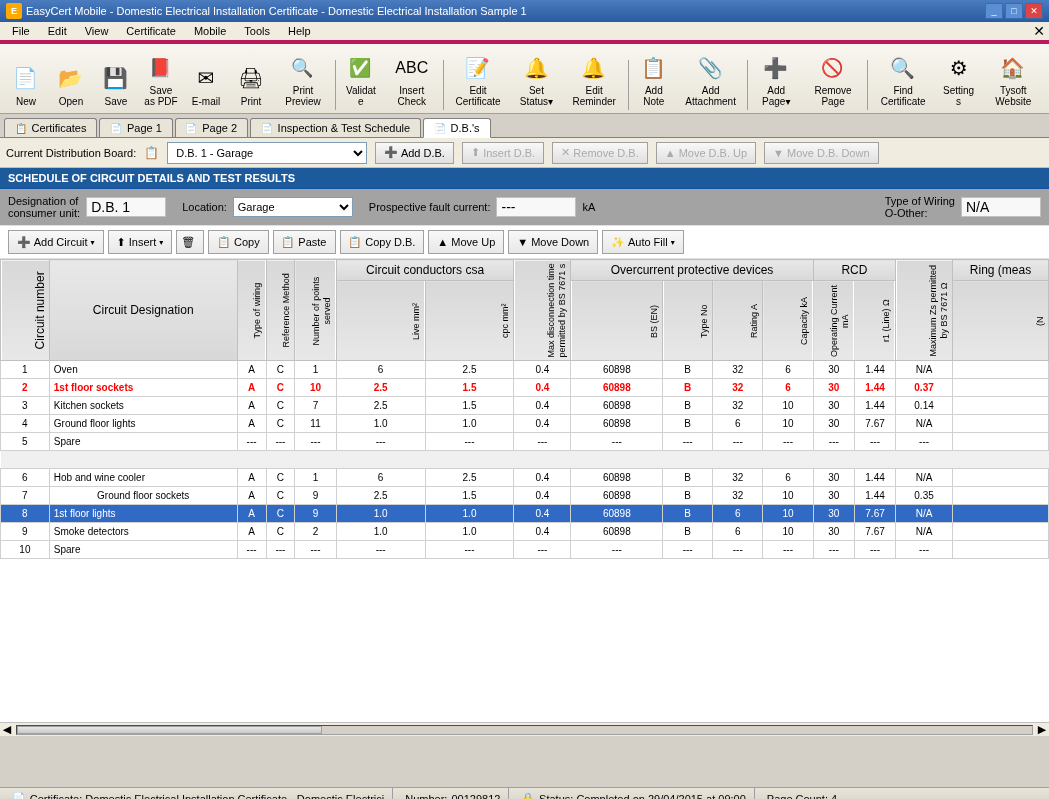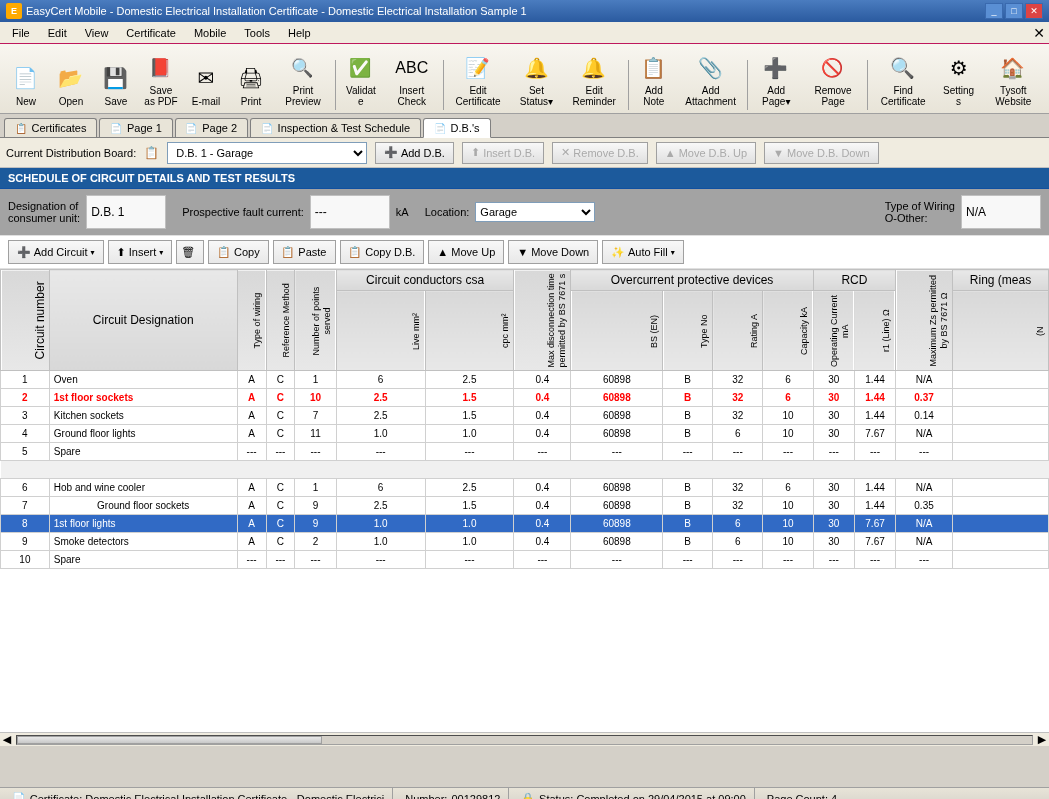--- a/index.html
+++ b/index.html
@@ -7,21 +7,21 @@
     
     
     .title-bar { background: linear-gradient(to bottom, #4a7cbf, #2a5a9f); color: white; height: 22px; display: flex; align-items: center; justify-content: space-between; padding: 0 6px; font-size: 11px; }
     .title-bar-left { display: flex; align-items: center; gap: 4px; }
     .title-bar-icon { width: 16px; height: 16px; background: #ffaa00; border-radius: 2px; font-size: 9px; display: flex; align-items: center; justify-content: center; color: white; font-weight: bold; }
     .title-bar-controls { display: flex; gap: 2px; }
     .title-btn { width: 18px; height: 16px; background: #5a8fd4; border: 1px solid #3a6aaf; color: white; font-size: 9px; cursor: pointer; display: flex; align-items: center; justify-content: center; }
     .title-btn.close { background: #d44; }
     
     
-    .menu-bar { background: #f0ece0; border-bottom: 1px solid #be185d; height: 22px; display: flex; align-items: center; padding: 0 4px; gap: 2px; }
+    .menu-bar { background: #f0ece0; border-bottom: 4px solid #be185d; height: 22px; display: flex; align-items: center; padding: 0 4px; gap: 2px; }
     .menu-item { padding: 2px 8px; font-size: 11px; cursor: pointer; height: 100%; display: flex; align-items: center; }
     .menu-separator { margin-left: auto; }
     
     
     .toolbar { background: linear-gradient(to bottom, #f8f6f0, #e8e4d8); border-bottom: 1px solid #a0a0a0; padding: 3px 4px; display: flex; align-items: flex-end; gap: 1px; height: 70px; }
     .toolbar-btn { display: flex; flex-direction: column; align-items: center; justify-content: flex-end; padding: 2px 4px; min-width: 44px; height: 60px; cursor: pointer; border: 1px solid transparent; font-size: 10px; text-align: center; gap: 2px; }
     .toolbar-icon { width: 32px; height: 32px; display: flex; align-items: center; justify-content: center; font-size: 20px; }
     .toolbar-label { font-size: 10px; line-height: 1.1; text-align: center; word-break: break-word; }
     .toolbar-separator { width: 1px; background: #a0a0a0; height: 50px; margin: 0 2px; }
     
@@ -38,21 +38,21 @@
     .db-action-btn { height: 22px; padding: 0 8px; background: linear-gradient(to bottom, #f8f8f8, #e0e0e0); border: 1px solid #a0a0a0; font-size: 11px; cursor: pointer; display: flex; align-items: center; gap: 3px; white-space: nowrap; }
     .db-action-btn:disabled, .db-action-btn.disabled { color: #a0a0a0; cursor: default; }
     
     
     .schedule-header { background: #1c5a9c; color: white; padding: 4px 8px; font-size: 11px; font-weight: bold; border-bottom: 1px solid #1050a0; }
     
     
     .db-info { padding: 6px 8px; background: #a3a3a3; display: flex; align-items: center; gap: 16px; border-bottom: 1px solid #e0e0e0; }
     .db-info-field { display: flex; align-items: center; gap: 6px; }
     .db-info-label { font-size: 11px; white-space: nowrap; }
-    .db-info-value { border: 1px solid #c0c0c0; background: #f8f8f8; padding: 1px 4px; font-size: 12px; min-width: 80px; height: 34px; display: flex; align-items: center; }
+    .db-info-value { border: 1px solid #c0c0c0; background: #f8f8f8; padding: 1px 4px; font-size: 14px; min-width: 80px; height: 20px; display: flex; align-items: center; }
     .db-info-select { height: 20px; border: 1px solid #7f9db9; font-size: 11px; width: 120px; background: white; }
     .db-info-text { font-size: 11px; }
     
     
     .circuit-toolbar { padding: 4px 8px; background: white; display: flex; align-items: center; gap: 4px; border-bottom: 1px solid #e0e0e0; }
     .circuit-btn { height: 24px; padding: 0 8px; background: linear-gradient(to bottom, #f8f8f8, #e8e8e8); border: 1px solid #a0a0a0; font-size: 11px; cursor: pointer; display: flex; align-items: center; gap: 3px; white-space: nowrap; }
     .circuit-btn .dropdown-arrow { font-size: 8px; }
     
     
     .table-container { overflow: auto; height: calc(799px - 22px - 22px - 70px - 36px - 30px - 34px - 32px - 32px - 36px - 22px); background: white; }
@@ -246,29 +246,29 @@
   <div class="schedule-header">
     <span>SCHEDULE OF CIRCUIT DETAILS AND TEST RESULTS</span>
   </div>
 
   <div class="db-info">
     <div class="db-info-field">
       <span class="db-info-label">Designation of<br>consumer unit:</span>
       <div class="db-info-value">D.B. 1</div>
     </div>
     <div class="db-info-field">
-      <span class="db-info-label">Prospective fault current:</span>
-      <div class="db-info-value" style="width:40px;">---</div>
-      <span class="db-info-text">kA</span>
-    </div>
-    <div class="db-info-field">
       <span class="db-info-label">Location:</span>
       <select class="db-info-select">
         <option>Garage</option>
       </select>
+    </div>
+    <div class="db-info-field">
+      <span class="db-info-label">Prospective fault current:</span>
+      <div class="db-info-value" style="width:40px;">---</div>
+      <span class="db-info-text">kA</span>
     </div>
     <div class="db-info-field" style="margin-left:auto;">
       <span class="db-info-label">Type of Wiring<br>O-Other:</span>
       <div class="db-info-value" style="width:80px;">N/A</div>
     </div>
   </div>
 
   <div class="circuit-toolbar">
     <button class="circuit-btn">
       <span>➕</span>

